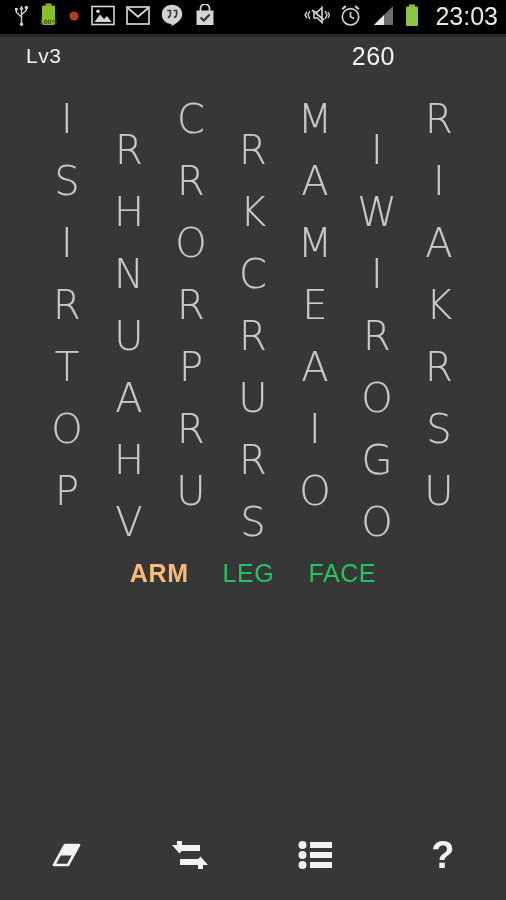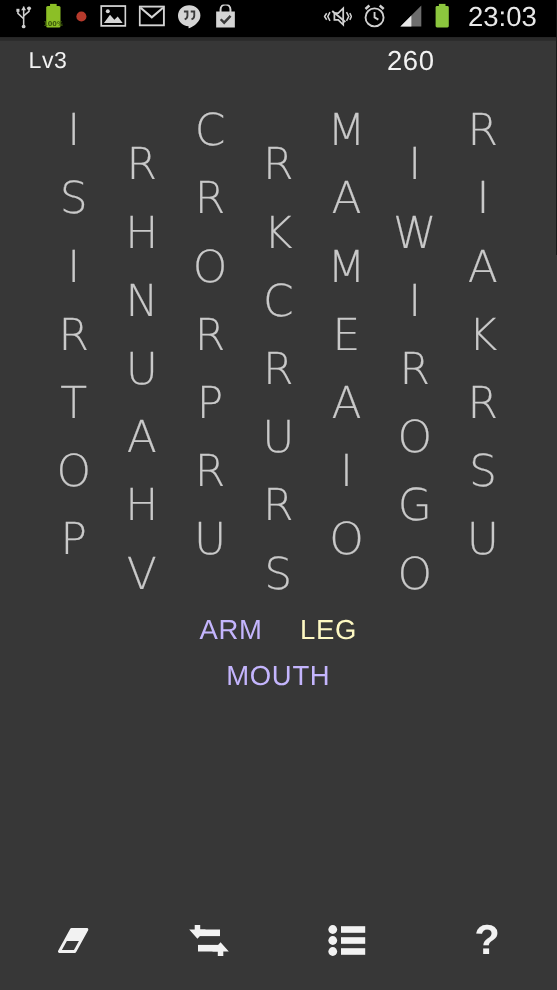--- a/index.html
+++ b/index.html
@@ -15,21 +15,21 @@
     background:#373737;
     overflow:hidden;
   }
 
   
   #statusbar {
     position:absolute; top:0; left:0;
     width:506px; height:34px;
     background:#000;
     display:flex; align-items:center;
-    padding:0 18px 0 14px;
+    padding:0 8px 0 14px;
   }
   #status-left { display:flex; align-items:center; gap:11px; }
   #status-right { display:flex; align-items:center; gap:9px; margin-left:auto; }
   .sicon { display:block; }
   #clock {
     color:#e8e8e8; font-size:25px; letter-spacing:0px;
     margin-left:6px; font-weight:400; line-height:1;
     padding-bottom:2px;
   }
   #statusbar-divider {
@@ -81,22 +81,22 @@
     align-content:flex-start;
     gap:0px 34px;
     padding:0 40px;
   }
   .word {
     font-size:25px;
     letter-spacing:.6px;
     line-height:42px;
     white-space:nowrap;
   }
-  .word.found { color:#c4b5fd; }
-  .word.pending { color:#fef9c3; }
+  .word.found { color:#fdba74;font-weight:bold; }
+  .word.pending { color:#22c55e; }
   .wl-row {
     width:100%;
     display:flex; justify-content:center;
     gap:34px;
   }
 
   
   #toolbar {
     position:absolute; bottom:0; left:0;
     width:506px; height:90px;
@@ -289,23 +289,21 @@
         <div class="cell">R</div>
         <div class="cell">S</div>
         <div class="cell">U</div>
       </div>
     </div>
 
   <div id="wordlist">
     <div class="wl-row" id="wl-row1">
         <span class="word found">ARM</span>
         <span class="word pending">LEG</span>
-      </div>
-    <div class="wl-row" id="wl-row2">
-        <span class="word found">MOUTH</span>
+        <span class="word pending">FACE</span>
       </div>
   </div>
 
   <div id="toolbar">
 
     <div class="tb-btn">
       <span class="tb-inner">
         <svg width="44" height="30" viewBox="0 0 44 30">
           <path d="M13 25 L24 5 L38 5 L27 25 Z" fill="#f2f2f2"></path>
           <path d="M13 25 L18.2 15.5 L32 15.5 L27 25 Z" fill="#3a3a3a"></path>

